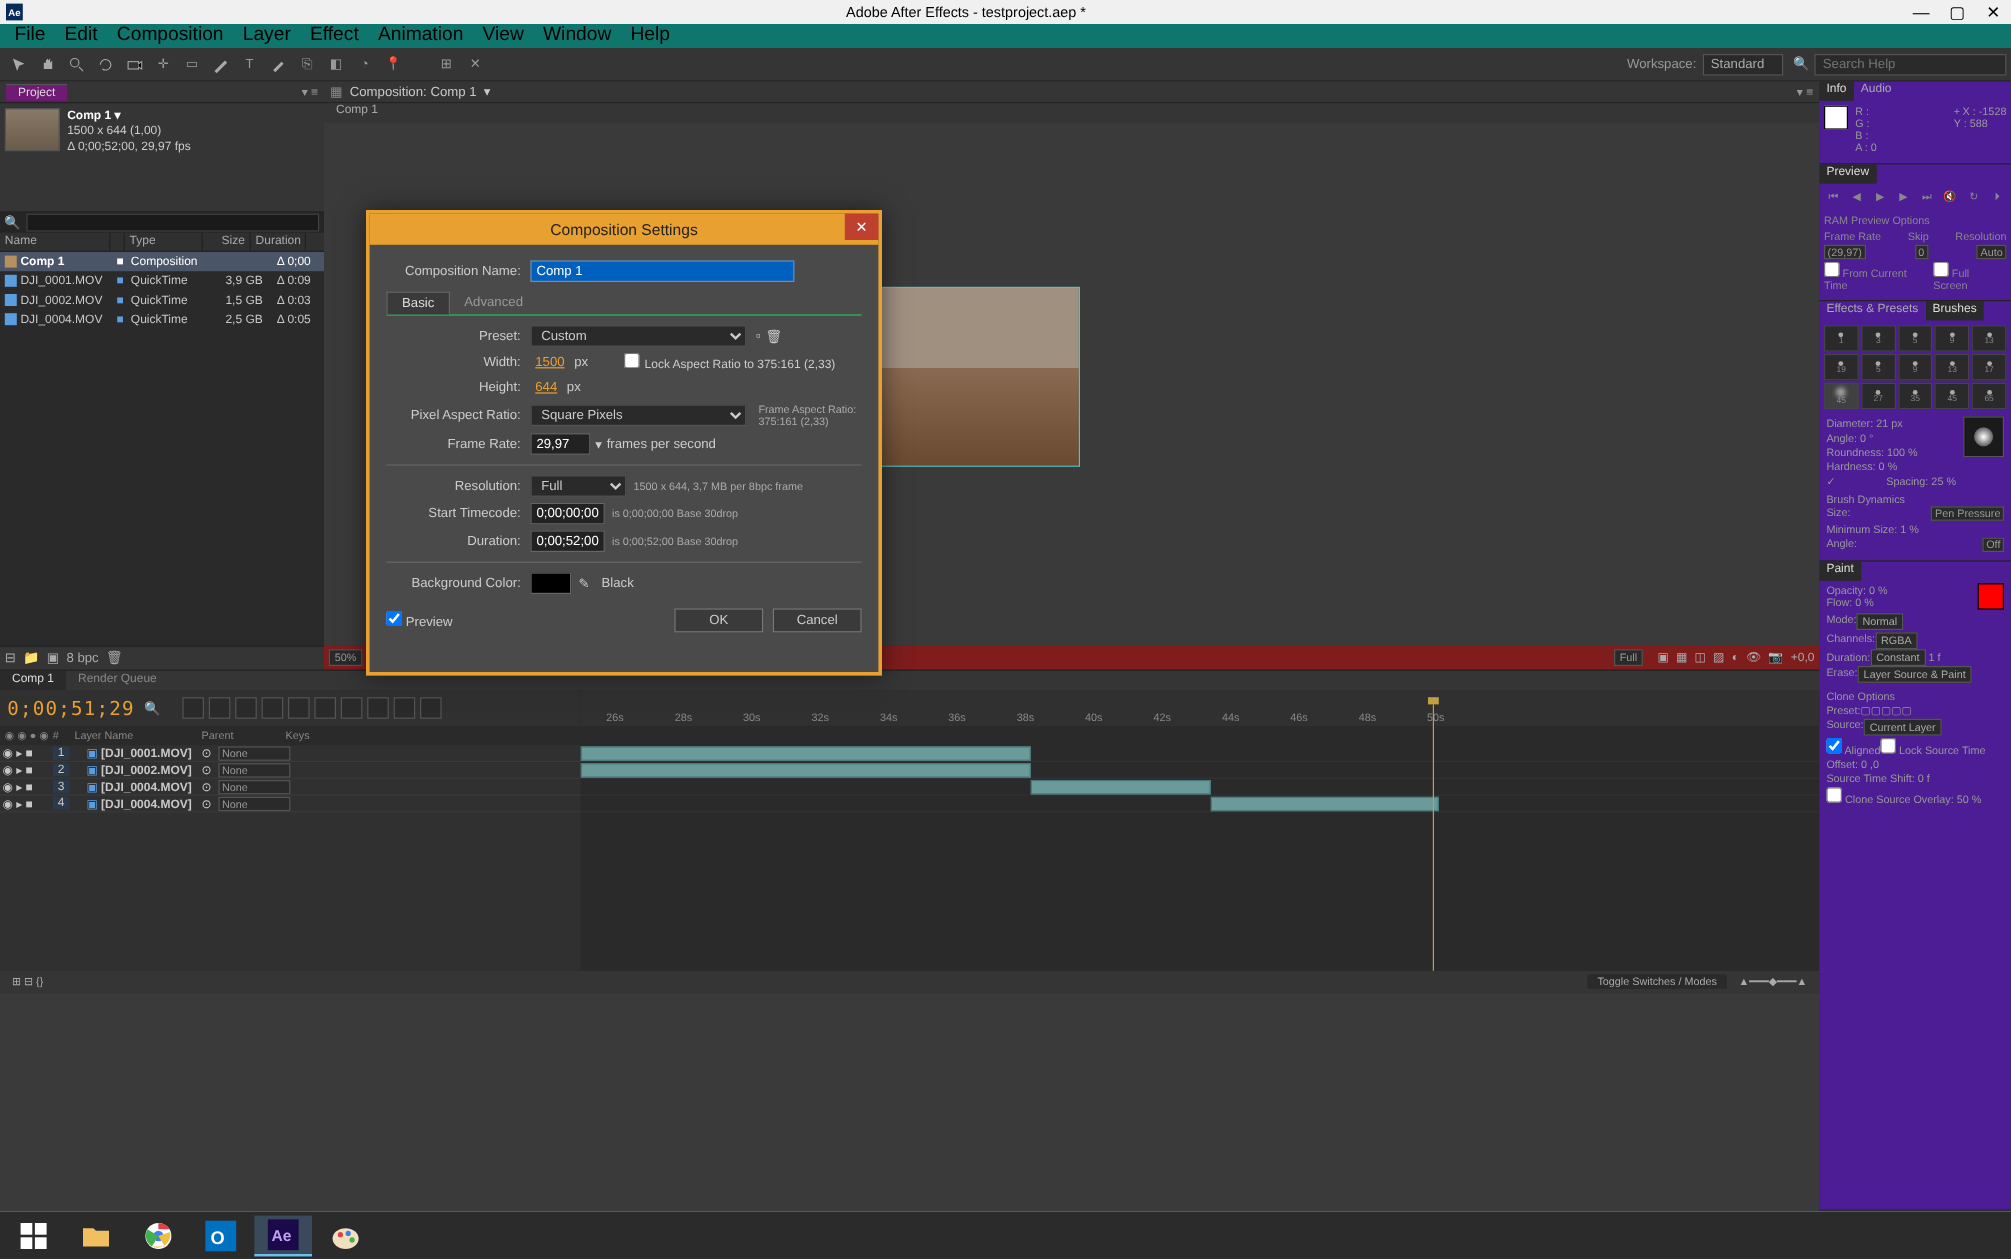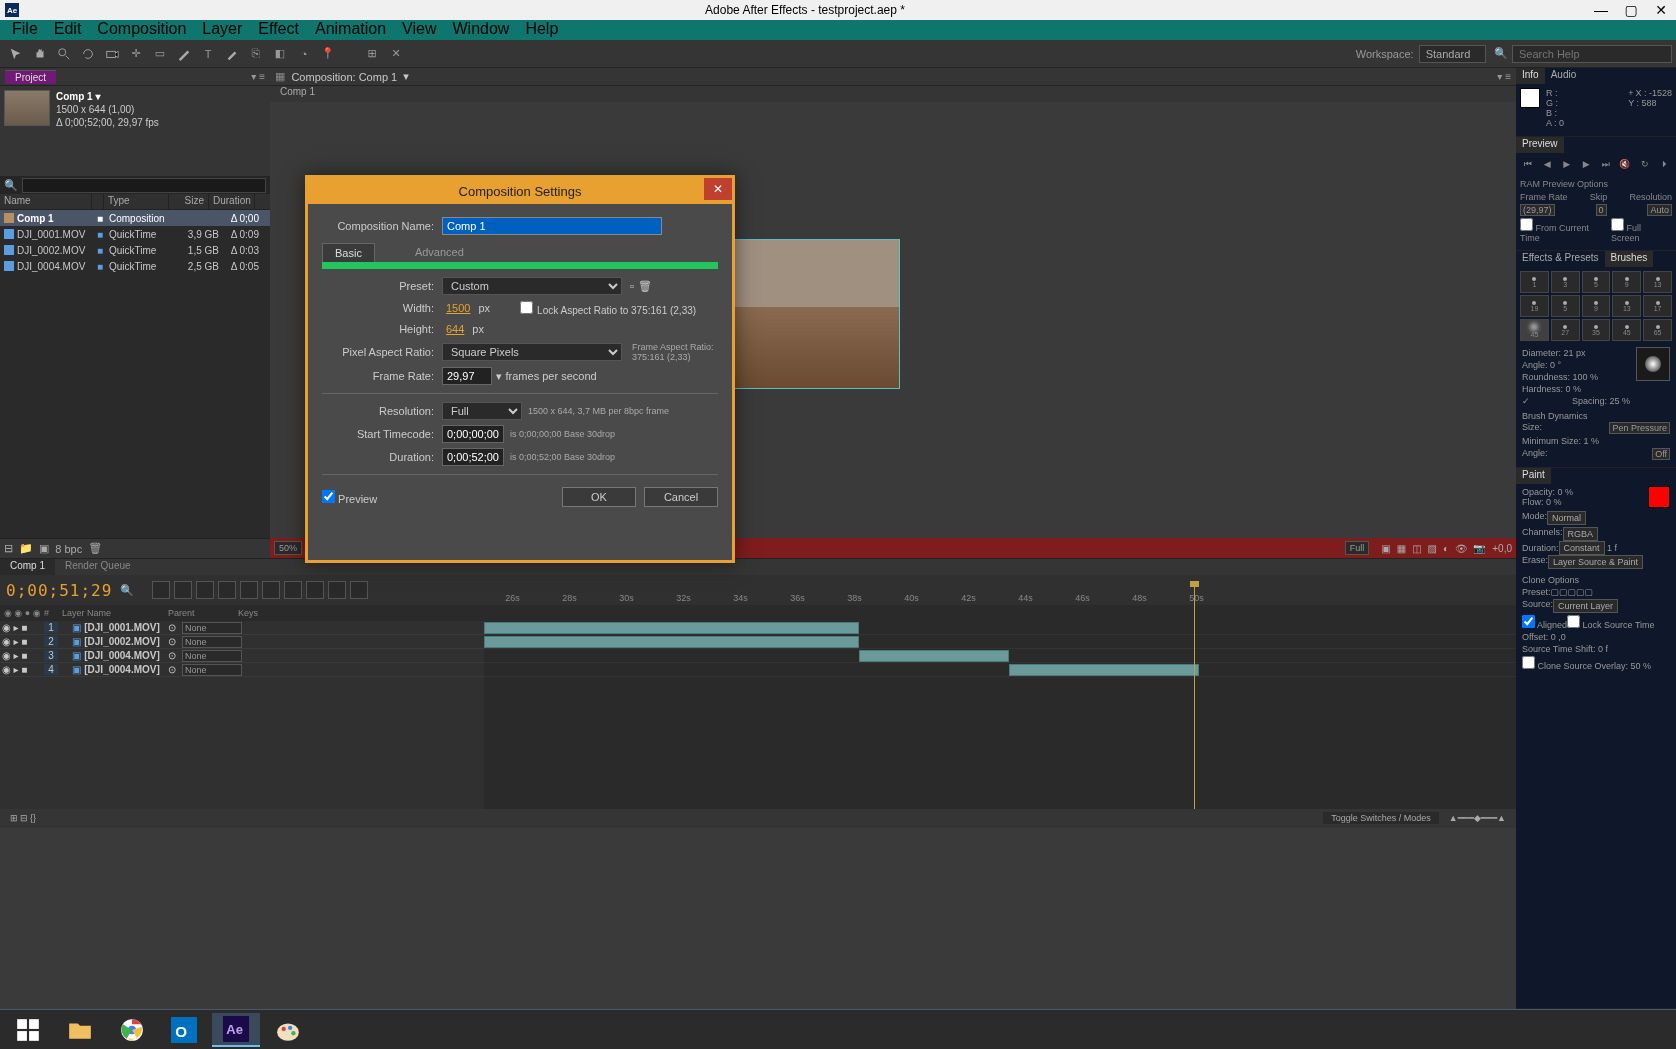--- a/index.html
+++ b/index.html
@@ -38,21 +38,21 @@
 .proj-name { width: 80px; }
 .proj-type-col { width: 70px; display: flex; align-items: center; }
 .proj-size { width: 40px; text-align: right; }
 .proj-dur { width: 40px; text-align: right; }
 .project-footer { height: 20px; background: #353535; display: flex; align-items: center; padding: 0 4px; gap: 6px; color: #aaa; border-top: 1px solid #222; }
 .mid-col { flex: 1; display: flex; flex-direction: column; }
 .comp-panel { flex: 0 0 490px; background: #353535; display: flex; flex-direction: column; }
 .comp-name-bar { height: 16px; background: #353535; padding: 0 10px; font-size: 10px; color: #aaa; }
 .comp-view { flex: 1; background: #3a3a3a; position: relative; }
 .comp-footer { height: 20px; background: #7f1d1d; display: flex; align-items: center; padding: 0 4px; gap: 6px; font-size: 10px; color: #aaa; }
-.right-col { width: 160px; display: flex; flex-direction: column; background: #0f172a; }
+.right-col { width: 160px; display: flex; flex-direction: column; background: #4c1d95; }
 .mini-panel { border-bottom: 1px solid #222; padding-bottom: 4px; }
 .mini-tabs { height: 16px; display: flex; font-size: 10px; }
 .mini-tab { padding: 1px 6px; color: #aaa; cursor: pointer; }
 .mini-tab.active { background: #2a2a2a; color: #ddd; }
 .info-body { display: flex; padding: 4px; font-size: 9px; color: #999; gap: 6px; }
 .info-swatch { width: 20px; height: 20px; background: #fff; border: 1px solid #000; }
 .preview-ctrls { display: flex; justify-content: center; gap: 4px; padding: 4px; }
 .preview-ctrls .pc { width: 16px; height: 14px; color: #888; display: flex; align-items: center; justify-content: center; font-size: 9px; cursor: pointer; }
 .ram-opts { font-size: 9px; color: #888; padding: 2px 4px; }
 .ram-row { display: flex; justify-content: space-between; padding: 1px 0; }
@@ -94,21 +94,21 @@
 
 .dialog { position: absolute; left: 305px; top: 175px; width: 430px; height: 388px; background: #4a4a4a; border: 3px solid #e8a030; box-shadow: 0 0 20px rgba(0,0,0,0.5); }
 .dialog-title { height: 26px; background: #e8a030; display: flex; align-items: center; justify-content: center; color: #222; font-size: 13px; position: relative; }
 .dialog-close { position: absolute; right: 0; top: 0; width: 28px; height: 22px; background: #c04030; color: #fff; display: flex; align-items: center; justify-content: center; font-size: 12px; cursor: pointer; }
 .dialog-body { padding: 8px 14px; font-size: 11px; color: #ccc; }
 .dlg-row { display: flex; align-items: center; margin: 5px 0; }
 .dlg-label { width: 120px; text-align: right; padding-right: 8px; }
 .dlg-input { background: #222; border: 1px solid #666; color: #fff; padding: 2px 4px; font-size: 11px; }
 .dlg-input.name-sel { background: #0060c0; border: 1px solid #888; width: 220px; color: #fff; }
 .dlg-input.orange { color: #e8a030; background: transparent; border: none; text-decoration: underline; }
-.dlg-tabs { display: flex; border-bottom: 7px solid #22c55e; margin: 8px 0; gap: 28px; }
+.dlg-tabs { display: flex; border-bottom: 1px solid #22c55e; margin: 8px 0; }
 .dlg-tab { padding: 3px 12px; font-size: 11px; cursor: pointer; color: #999; }
 .dlg-tab.active { background: #3a3a3a; color: #ddd; border: 1px solid #666; border-bottom: none; }
 .dlg-select { background: #2a2a2a; border: 1px solid #555; color: #ccc; padding: 1px 4px; font-size: 11px; }
 .dlg-checkbox { margin-right: 4px; }
 .dlg-note { font-size: 9px; color: #aaa; margin-left: 6px; }
 .dlg-hr { border-top: 1px solid #666; margin: 8px 0; }
 .dlg-color-swatch { width: 34px; height: 18px; background: #000; border: 1px solid #666; margin-right: 6px; }
 .dlg-footer { display: flex; align-items: center; margin-top: 12px; }
 .dlg-btn { width: 74px; height: 20px; background: #3a3a3a; border: 1px solid #777; color: #ccc; font-size: 11px; cursor: pointer; margin-left: 8px; }
 .dlg-px { margin-left: 4px; color: #ccc; }
@@ -663,20 +663,26 @@
       <div class="dlg-label">Start Timecode:</div>
       <input class="dlg-input" style="width: 62px;" value="0;00;00;00">
       <span class="dlg-note">is 0;00;00;00 Base 30drop</span>
     </div>
     <div class="dlg-row">
       <div class="dlg-label">Duration:</div>
       <input class="dlg-input" style="width: 62px;" value="0;00;52;00">
       <span class="dlg-note">is 0;00;52;00 Base 30drop</span>
     </div>
     <div class="dlg-hr"></div>
+    <div class="dlg-row">
+      <div class="dlg-label">Background Color:</div>
+      <div class="dlg-color-swatch"></div>
+      <span>✎</span>
+      <span style="margin-left:10px">Black</span>
+    </div>
     <div class="dlg-footer">
       <label><input type="checkbox" checked="" style=""> <span>Preview</span></label>
       <div style="flex:1"></div>
       <button class="dlg-btn">OK</button>
       <button class="dlg-btn">Cancel</button>
     </div>
   </div>
 </div>
 
 <div class="taskbar">

